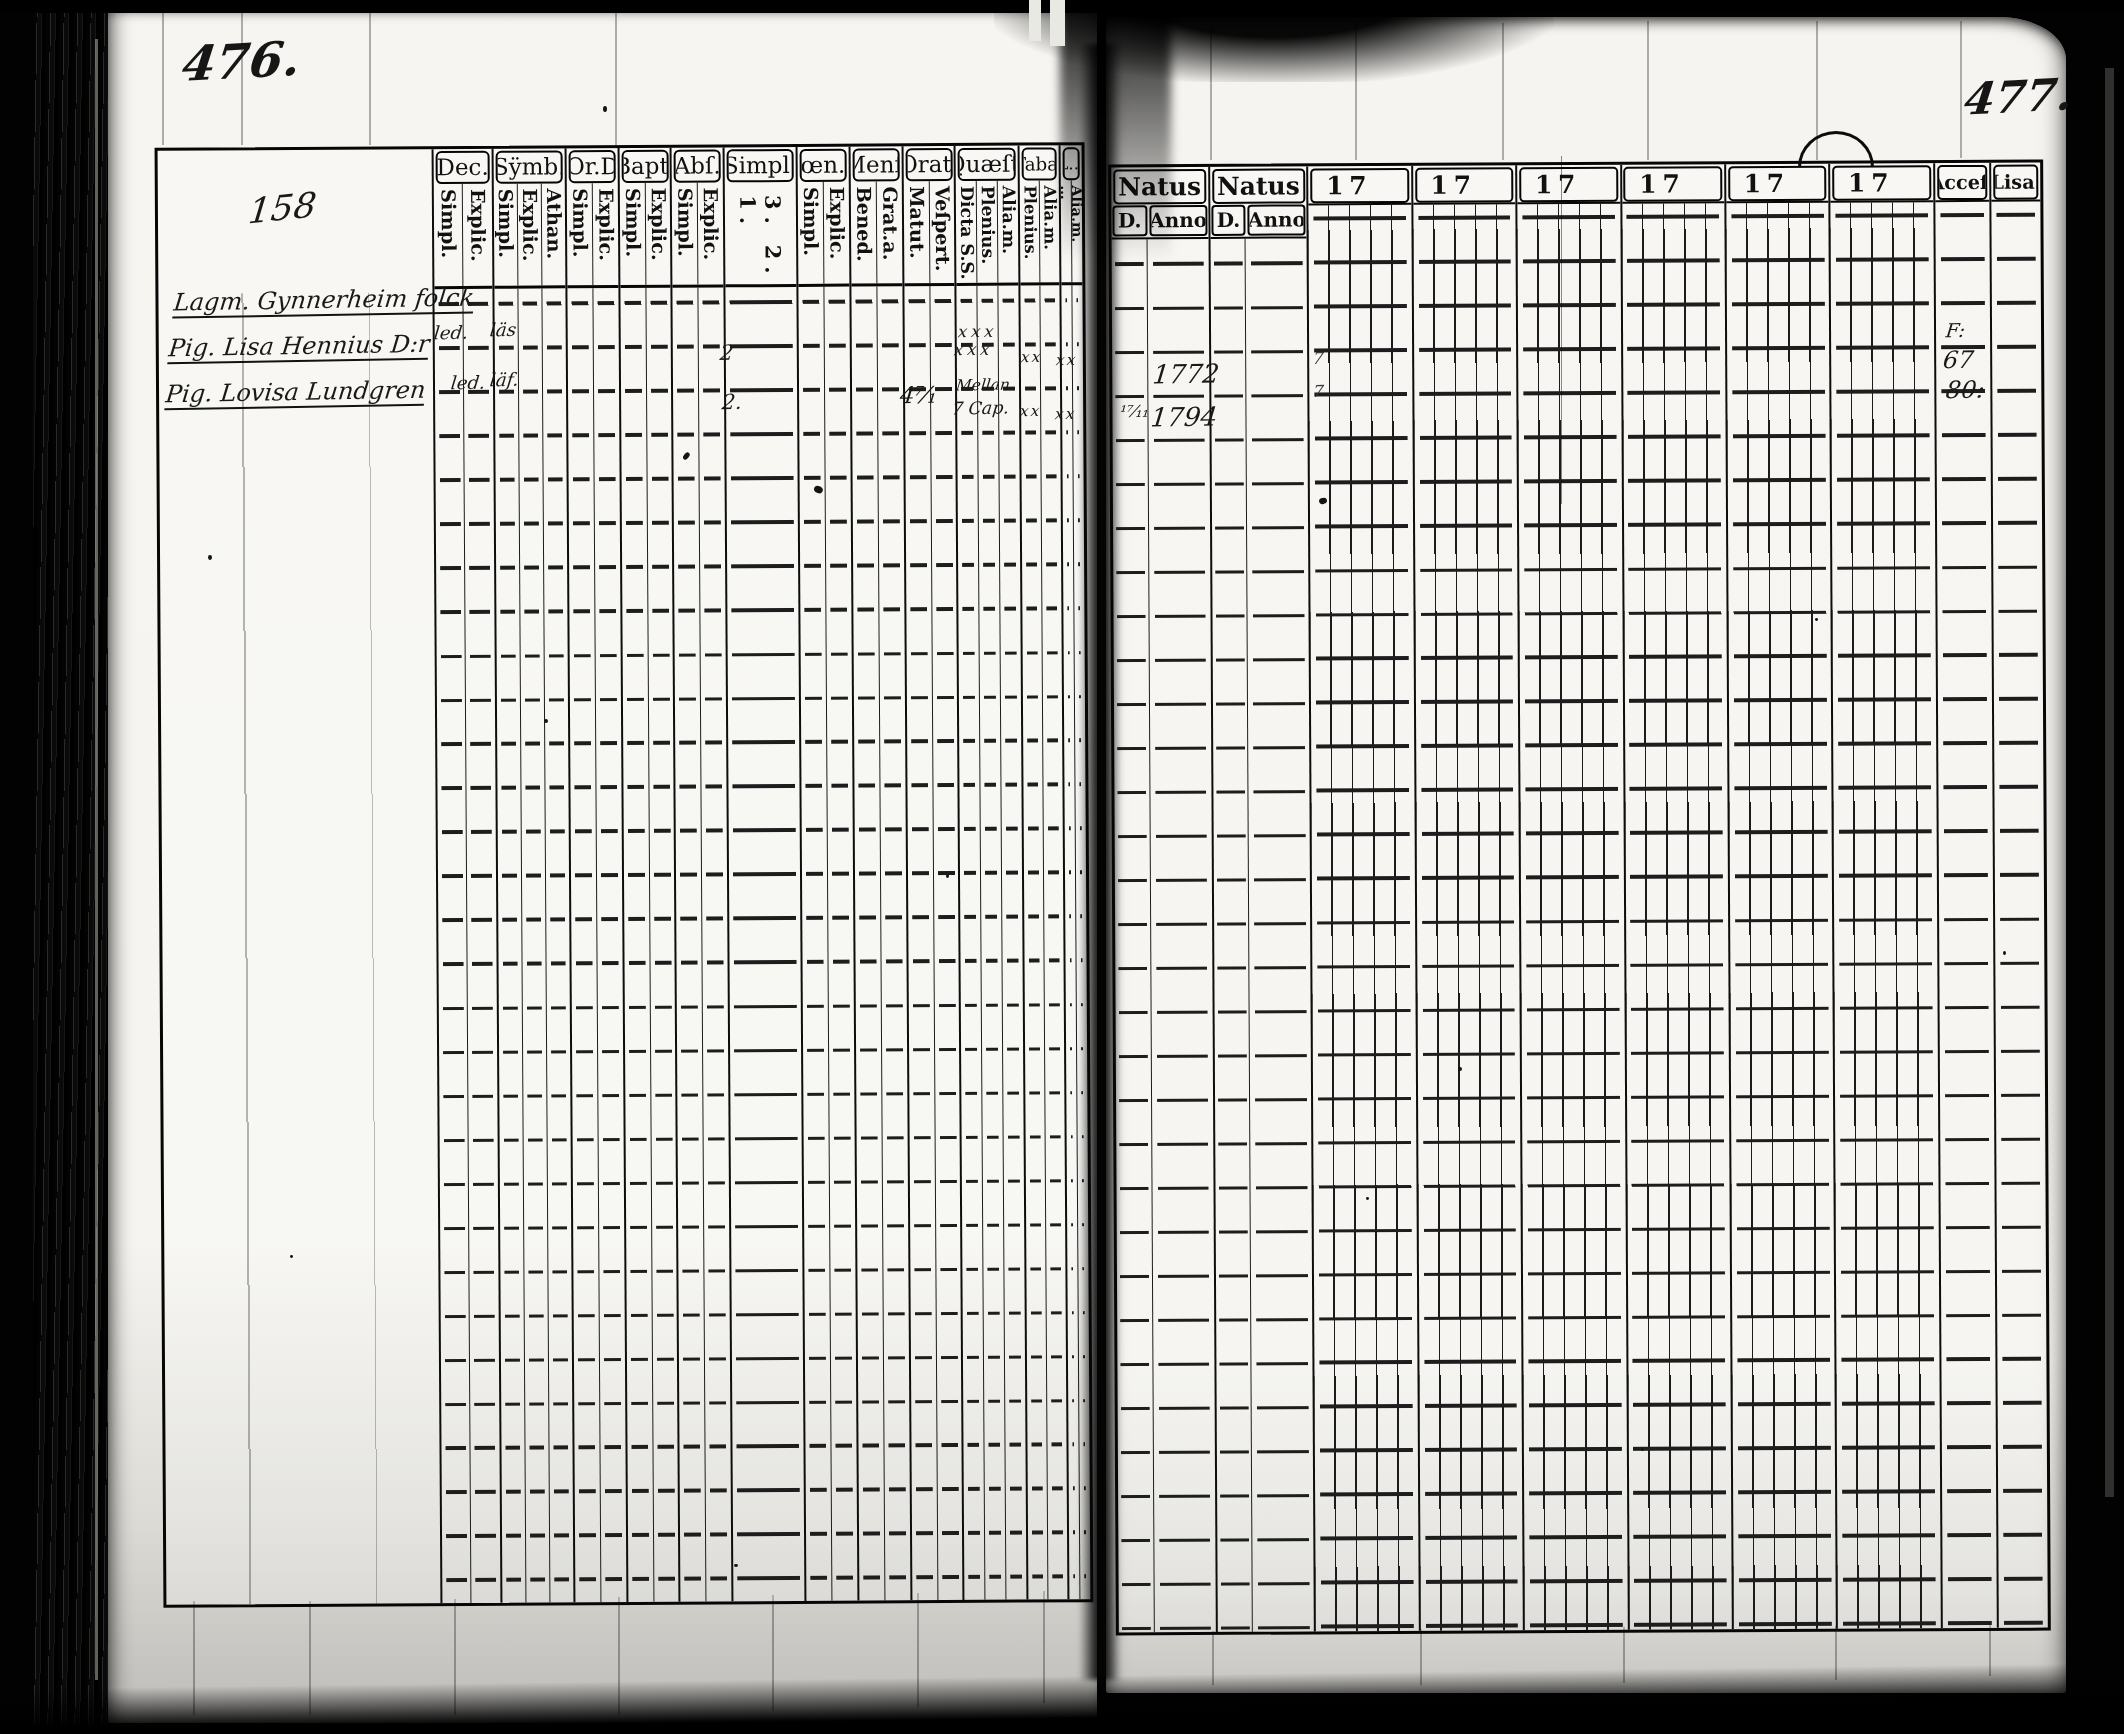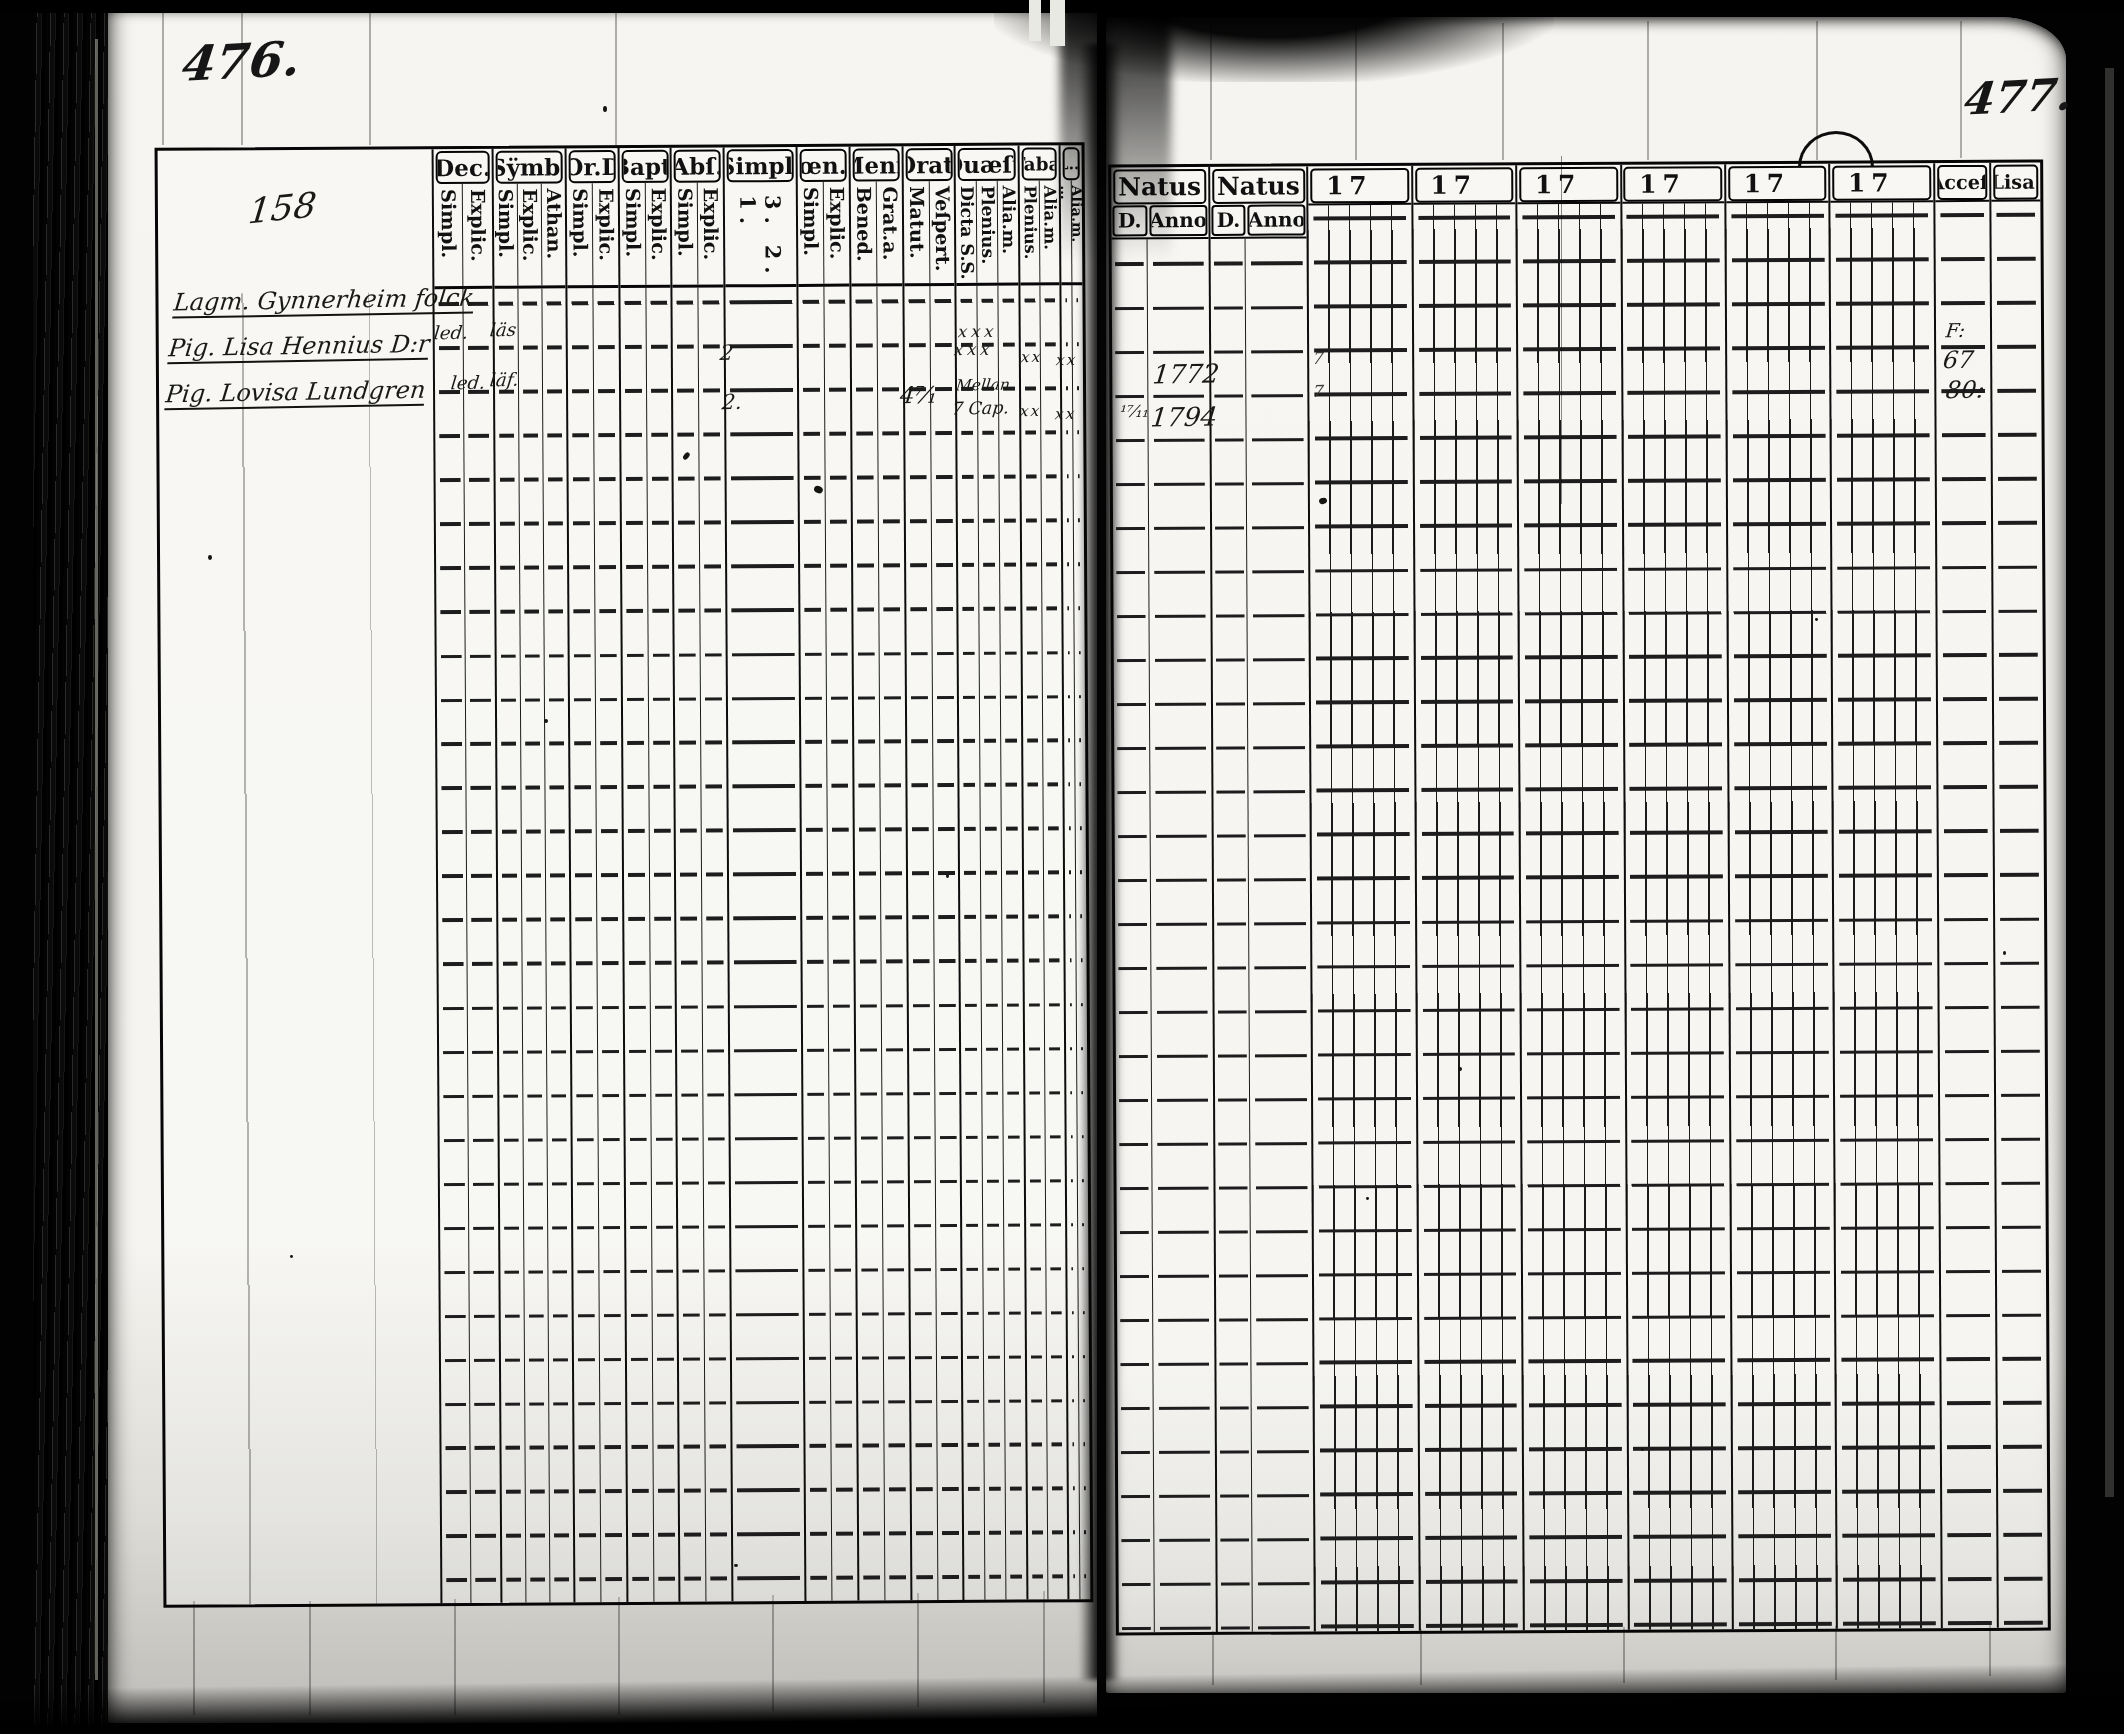--- a/index.html
+++ b/index.html
@@ -38,21 +38,21 @@
   
   .ltable{position:absolute;left:51px;top:139px;width:930px;height:1460px;display:flex;
           border:3.9px solid #060606;box-sizing:border-box;transform:rotate(-0.35deg);background:rgba(255,255,255,.25);}
   .name-group{display:flex;flex-direction:column;}
   .name-head{height:143px;}
   .name-body{flex:1;background-image:
       linear-gradient(to right,transparent 83px,rgba(0,0,0,.28) 83px,rgba(0,0,0,.28) 85px,transparent 85px),
       linear-gradient(to right,transparent 210px,rgba(0,0,0,.25) 210px,rgba(0,0,0,.25) 211px,transparent 211px);}
   .lgroup{display:flex;flex-direction:column;border-left:2.9px solid #0d0d0d;box-sizing:border-box;min-width:0;}
   .glabel{height:29px;margin:1.9px 1.9px 0;border:2.9px solid #050505;border-radius:5.8px;
-          display:flex;align-items:center;justify-content:center;font-size:23px;font-weight:700;
+          display:flex;align-items:center;justify-content:center;font-size:23px;font-weight:400;
           white-space:nowrap;overflow:hidden;background:#f8f7f3;}
   .gsubs{height:102px;display:flex;border-bottom:3.9px solid #070707;box-sizing:content-box;}
   .gsub{flex:1;display:flex;justify-content:center;align-items:flex-start;overflow:hidden;min-width:0;}
   .gsub + .gsub{border-left:1.9px solid #1c1c1c;}
   .vt{writing-mode:vertical-rl;font-size:19.3px;font-weight:600;line-height:1;margin-top:4.8px;white-space:nowrap;}
   .vt-num{writing-mode:vertical-rl;font-size:21px;font-weight:700;letter-spacing:6.8px;margin-top:13.5px;}
   .gbody{flex:1;display:flex;min-width:0;}
   .bcol{flex:1;box-sizing:border-box;padding:0 3.9px;min-width:0;
     background-image:repeating-linear-gradient(to bottom,transparent 0 13.5px,#1d1d1d 13.5px 17.4px,transparent 17.4px 44px);
     background-clip:content-box;}

